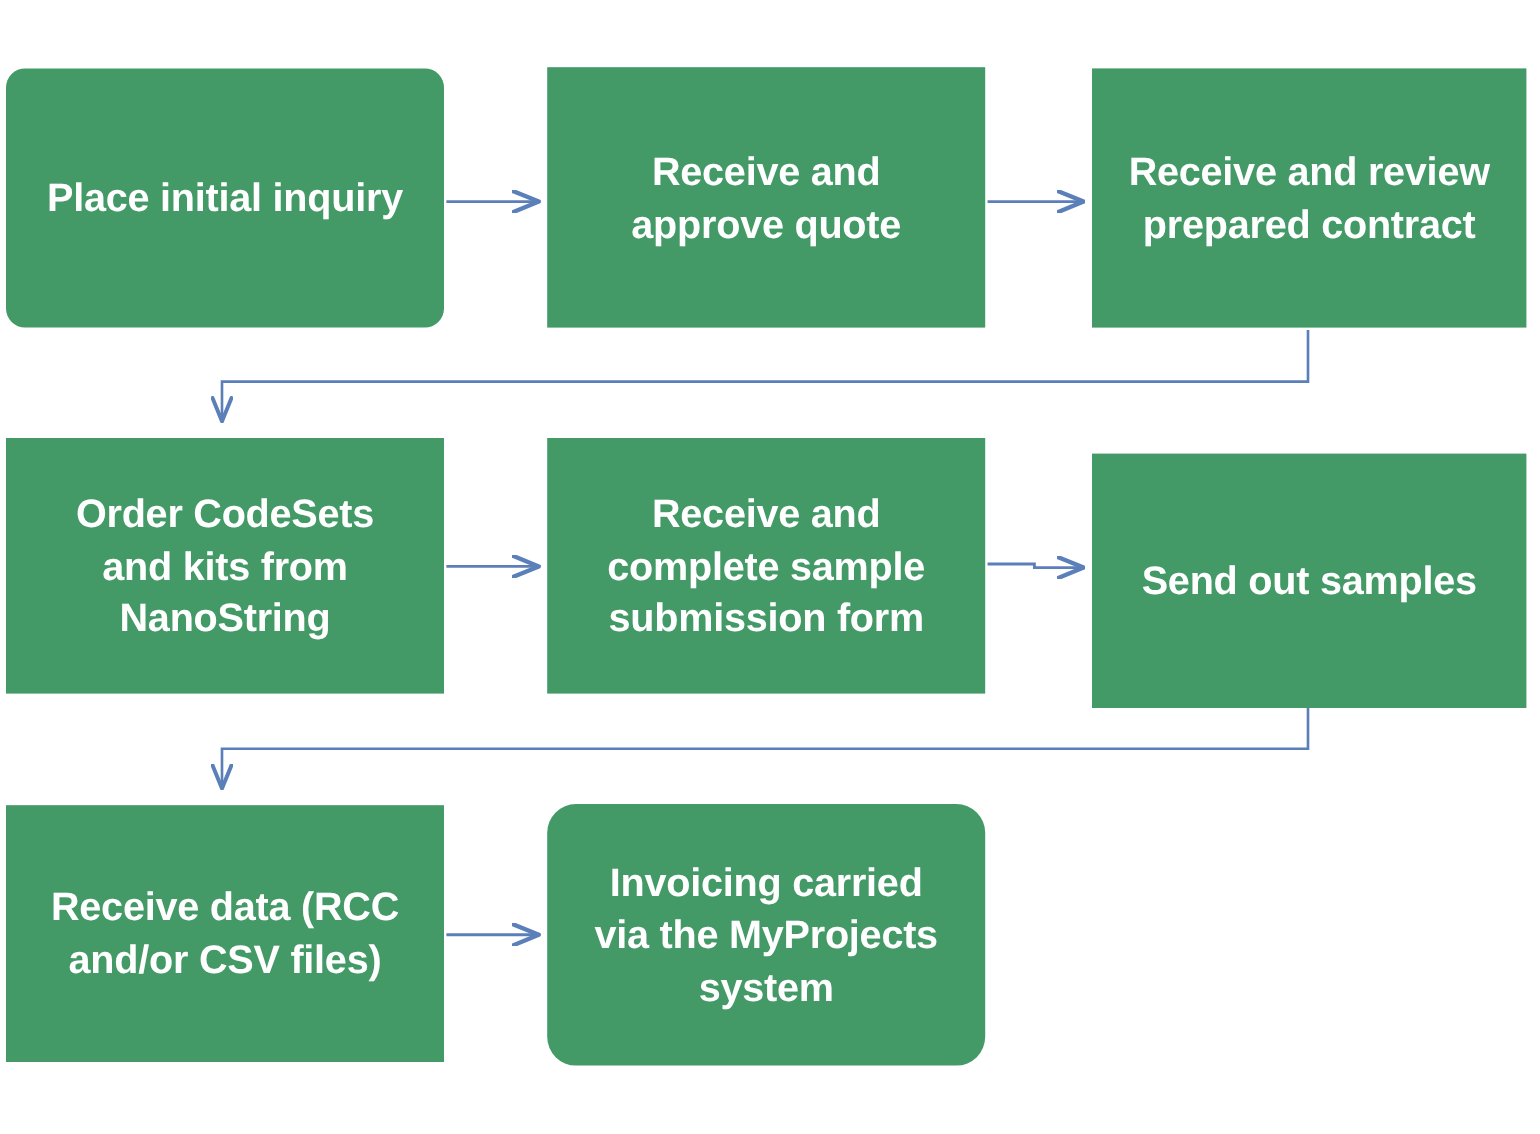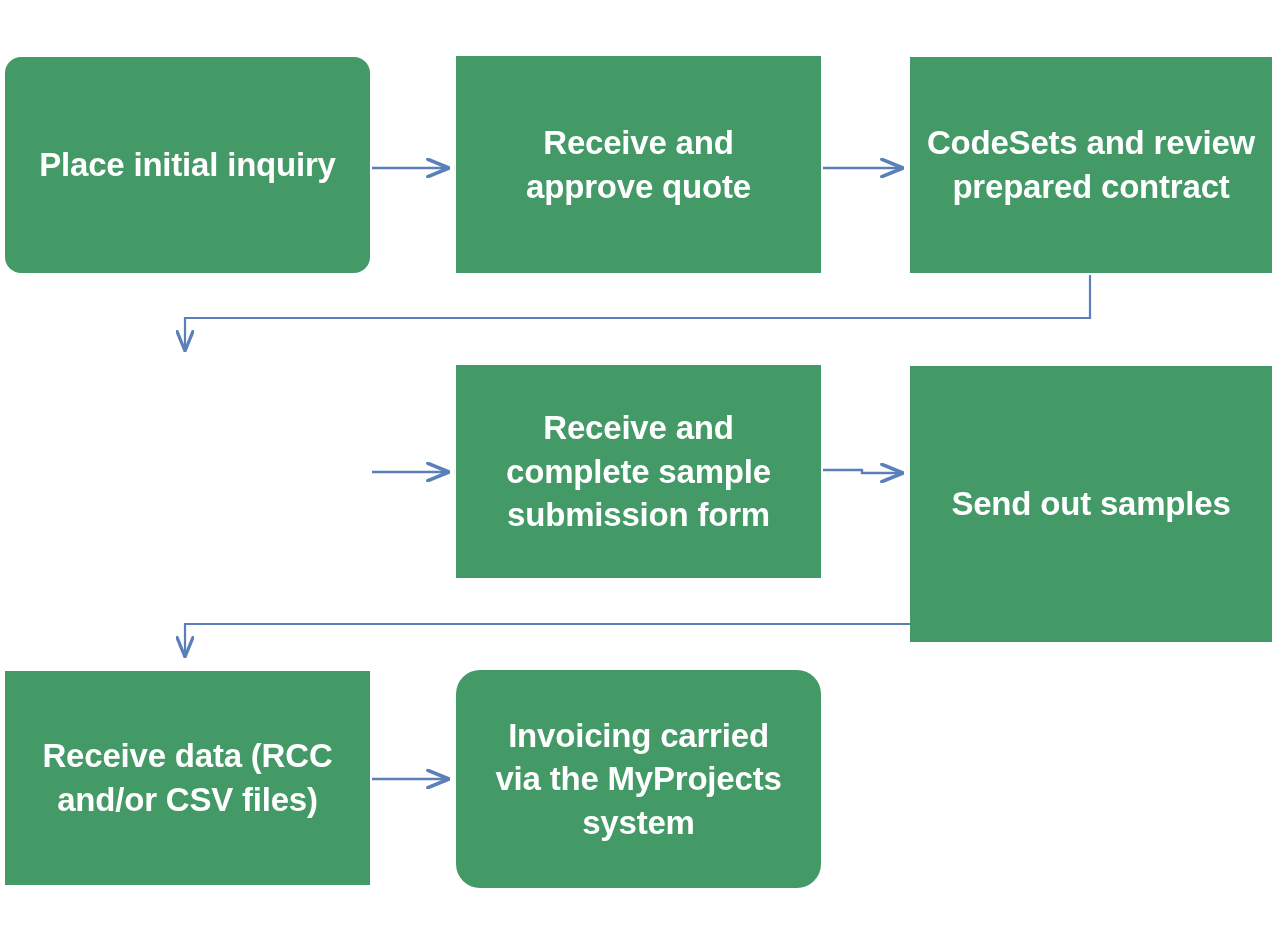--- a/index.html
+++ b/index.html
@@ -45,21 +45,21 @@
     pointer-events: none;
   }
 
   
   #node-1 { left: 5px;   top: 57px;  width: 365px; height: 216px; border-radius: 16px; }
   #node-2 { left: 456px; top: 56px;  width: 365px; height: 217px; }
   #node-3 { left: 910px; top: 57px;  width: 362px; height: 216px; }
   
   #node-4 { left: 5px;   top: 365px; width: 365px; height: 213px; }
   #node-5 { left: 456px; top: 365px; width: 365px; height: 213px; }
-  #node-6 { left: 910px; top: 366px; width: 362px; height: 276px; }
+  #node-6 { left: 910px; top: 378px; width: 362px; height: 212px; }
   
   #node-7 { left: 5px;   top: 671px; width: 365px; height: 214px; justify-content: center; }
   #node-8 { left: 456px; top: 670px; width: 365px; height: 218px; border-radius: 24px; }
 </style>
 </head>
 <body>
 
 <div id="canvas">
 
   <svg class="connectors" viewBox="0 0 1283 945" width="1283" height="945" xmlns="http://www.w3.org/2000/svg">
@@ -101,24 +101,29 @@
   <div class="node" id="node-1">
     <span class="node-label">Place initial inquiry</span>
   </div>
 
   <div class="node" id="node-2">
     <span class="node-label">Receive and
 approve quote</span>
   </div>
 
   <div class="node" id="node-3">
-    <span class="node-label">CodeSets and review
+    <span class="node-label">Receive and review
 prepared contract</span>
   </div>
 
+  <div class="node" id="node-4">
+    <span class="node-label">Order CodeSets
+and kits from
+NanoString</span>
+  </div>
 
   <div class="node" id="node-5">
     <span class="node-label">Receive and
 complete sample
 submission form</span>
   </div>
 
   <div class="node" id="node-6">
     <span class="node-label">Send out samples</span>
   </div>

